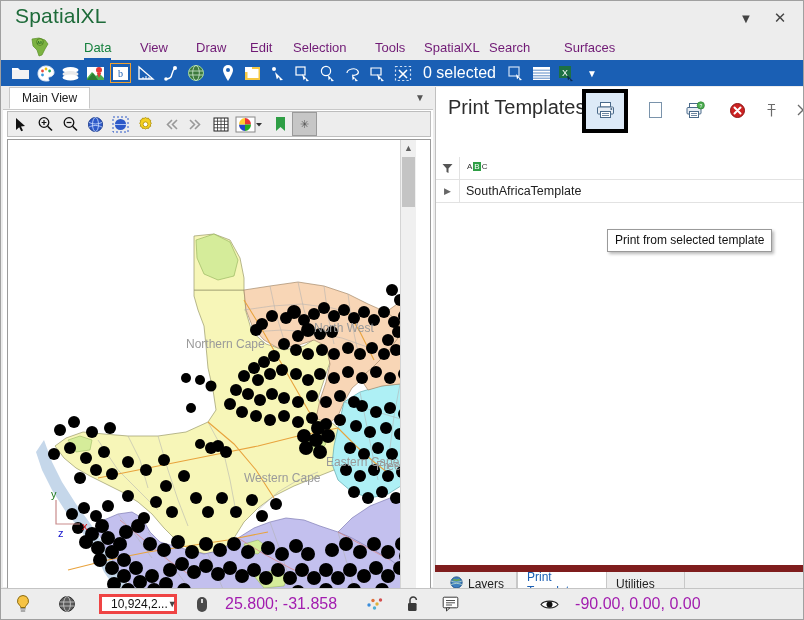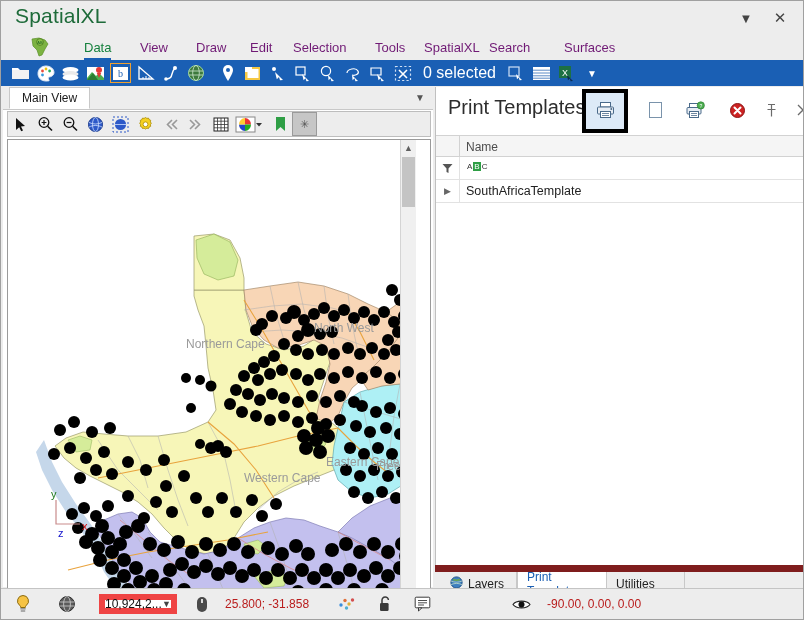--- a/index.html
+++ b/index.html
@@ -85,23 +85,23 @@
 
   
   .rp-tabs{position:absolute;left:434px;top:564px;width:368px;height:23px;background:#ededed;border-top:7px solid #7f1d1d;}
   .rtab{position:absolute;top:0;height:23px;display:flex;align-items:center;gap:5px;padding:0 9px;font-size:12px;color:#222;
     border-right:1px solid #c8c8c8;box-sizing:border-box;cursor:pointer;}
   .rtab.sel{background:#fff;color:#1a5fb4;border-left:1px solid #c8c8c8;}
 
   
   .statusbar{position:absolute;left:0;bottom:0;width:802px;height:30px;background:#ededed;border-top:1px solid #c4c4c4;display:flex;align-items:center;}
   .sb-item{display:flex;align-items:center;justify-content:center;height:30px;flex:none;cursor:pointer;}
-  .sb-text{font-size:12px;color:#b91c1c;padding:0 6px;flex:none;}
-  .zoomsel{width:78px;height:20px;background:#fff;border:6px solid #ef4444;box-sizing:border-box;display:flex;align-items:center;
-    justify-content:space-between;padding:0 0;font-size:12px;color:#111;margin-left:10px;cursor:pointer;flex:none;}
+  .sb-text{font-size:16px;color:#a21caf;padding:0 6px;flex:none;}
+  .zoomsel{width:78px;height:20px;background:#fff;border:3px solid #ef4444;box-sizing:border-box;display:flex;align-items:center;
+    justify-content:space-between;padding:0 9px;font-size:12px;color:#111;margin-left:10px;cursor:pointer;flex:none;}
   .zoomsel .cc{font-size:9px;color:#444;}
 </style>
 </head>
 <body>
 
 <div id="app">
 
   <div class="titlebar">
     <div class="app-title">SpatialXL</div>
     <div class="tb-btn tb-caret">▼</div>
@@ -740,43 +740,40 @@
         </svg>
       </div>
 
       <div class="rp-btn" style="left:354px">
         <svg width="14" height="14" viewBox="0 0 14 14">
           <path d="M2 2l10 10M12 2L2 12" stroke="#6b6b6b" stroke-width="1.3"></path>
         </svg>
       </div>
     </div>
 
-    <div class="gridhead">
-      <div class="gh-indent"></div>
-      <div class="gh-name">Name</div>
-    </div>
 
     <div class="filterrow">
       <div class="fi">
         <svg width="11" height="11" viewBox="0 0 11 11">
             <path d="M0.5 1h10L6.5 5.6v4.4L4.5 9V5.6z" fill="#555"></path>
           </svg>
       </div>
       <div class="abcbox">
         <span>A</span>
           <span class="hl">B</span>
           <span>C</span>
       </div>
     </div>
 
     <div class="datarow">
       <div class="exp">▶</div>
       <div class="cell">SouthAfricaTemplate</div>
     </div>
 
+    <div class="tooltip">Print from selected template</div>
   </div>
 
   <div class="rp-tabs">
     <div class="rtab" style="left:6px;width:76px">
       <span>
         <svg width="13" height="13" viewBox="0 0 13 13">
             <circle cx="6.5" cy="6.5" r="5.6" fill="#3f7fbf" stroke="#1d4f86"></circle>
             <path d="M1 5c4 1.6 7 1.6 11 0M1 8.6c4-1.6 7-1.6 11 0" stroke="#cfe6cf" stroke-width=".7" fill="none"></path>
             <path d="M3 3.5c2 .8 5 .8 7 0" stroke="#6aa84f" stroke-width="1.6" fill="none"></path>
           </svg>

